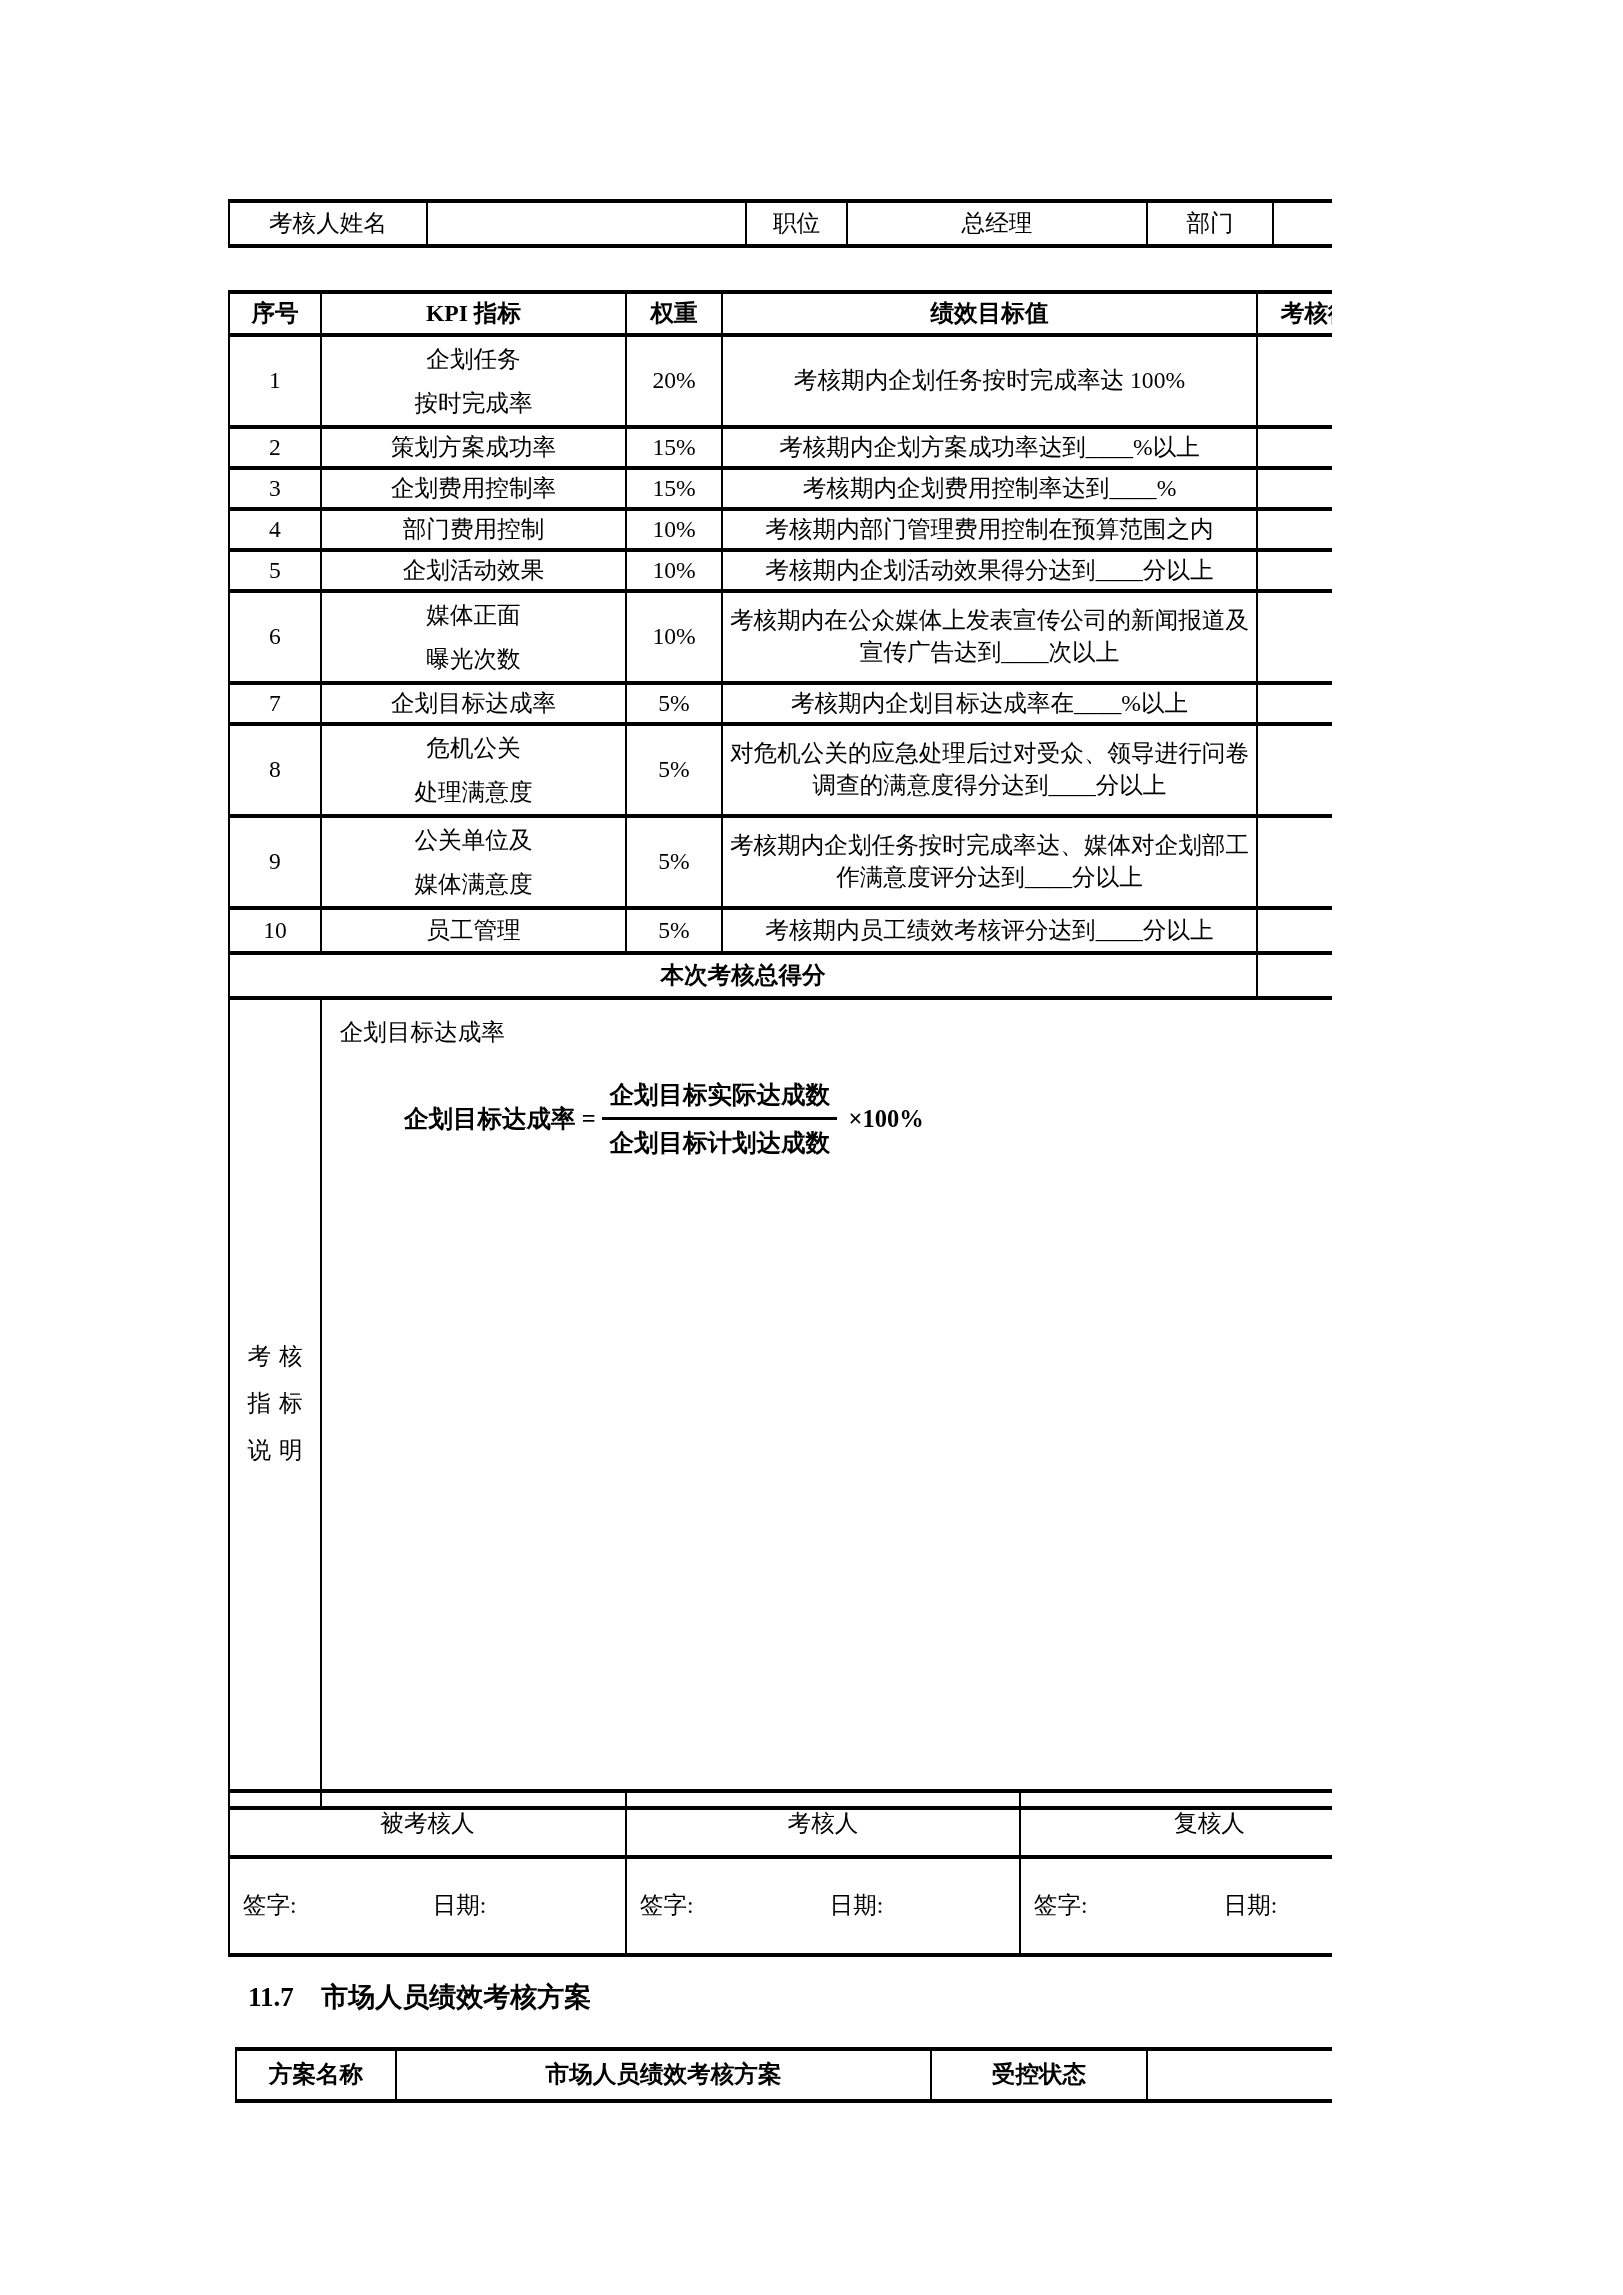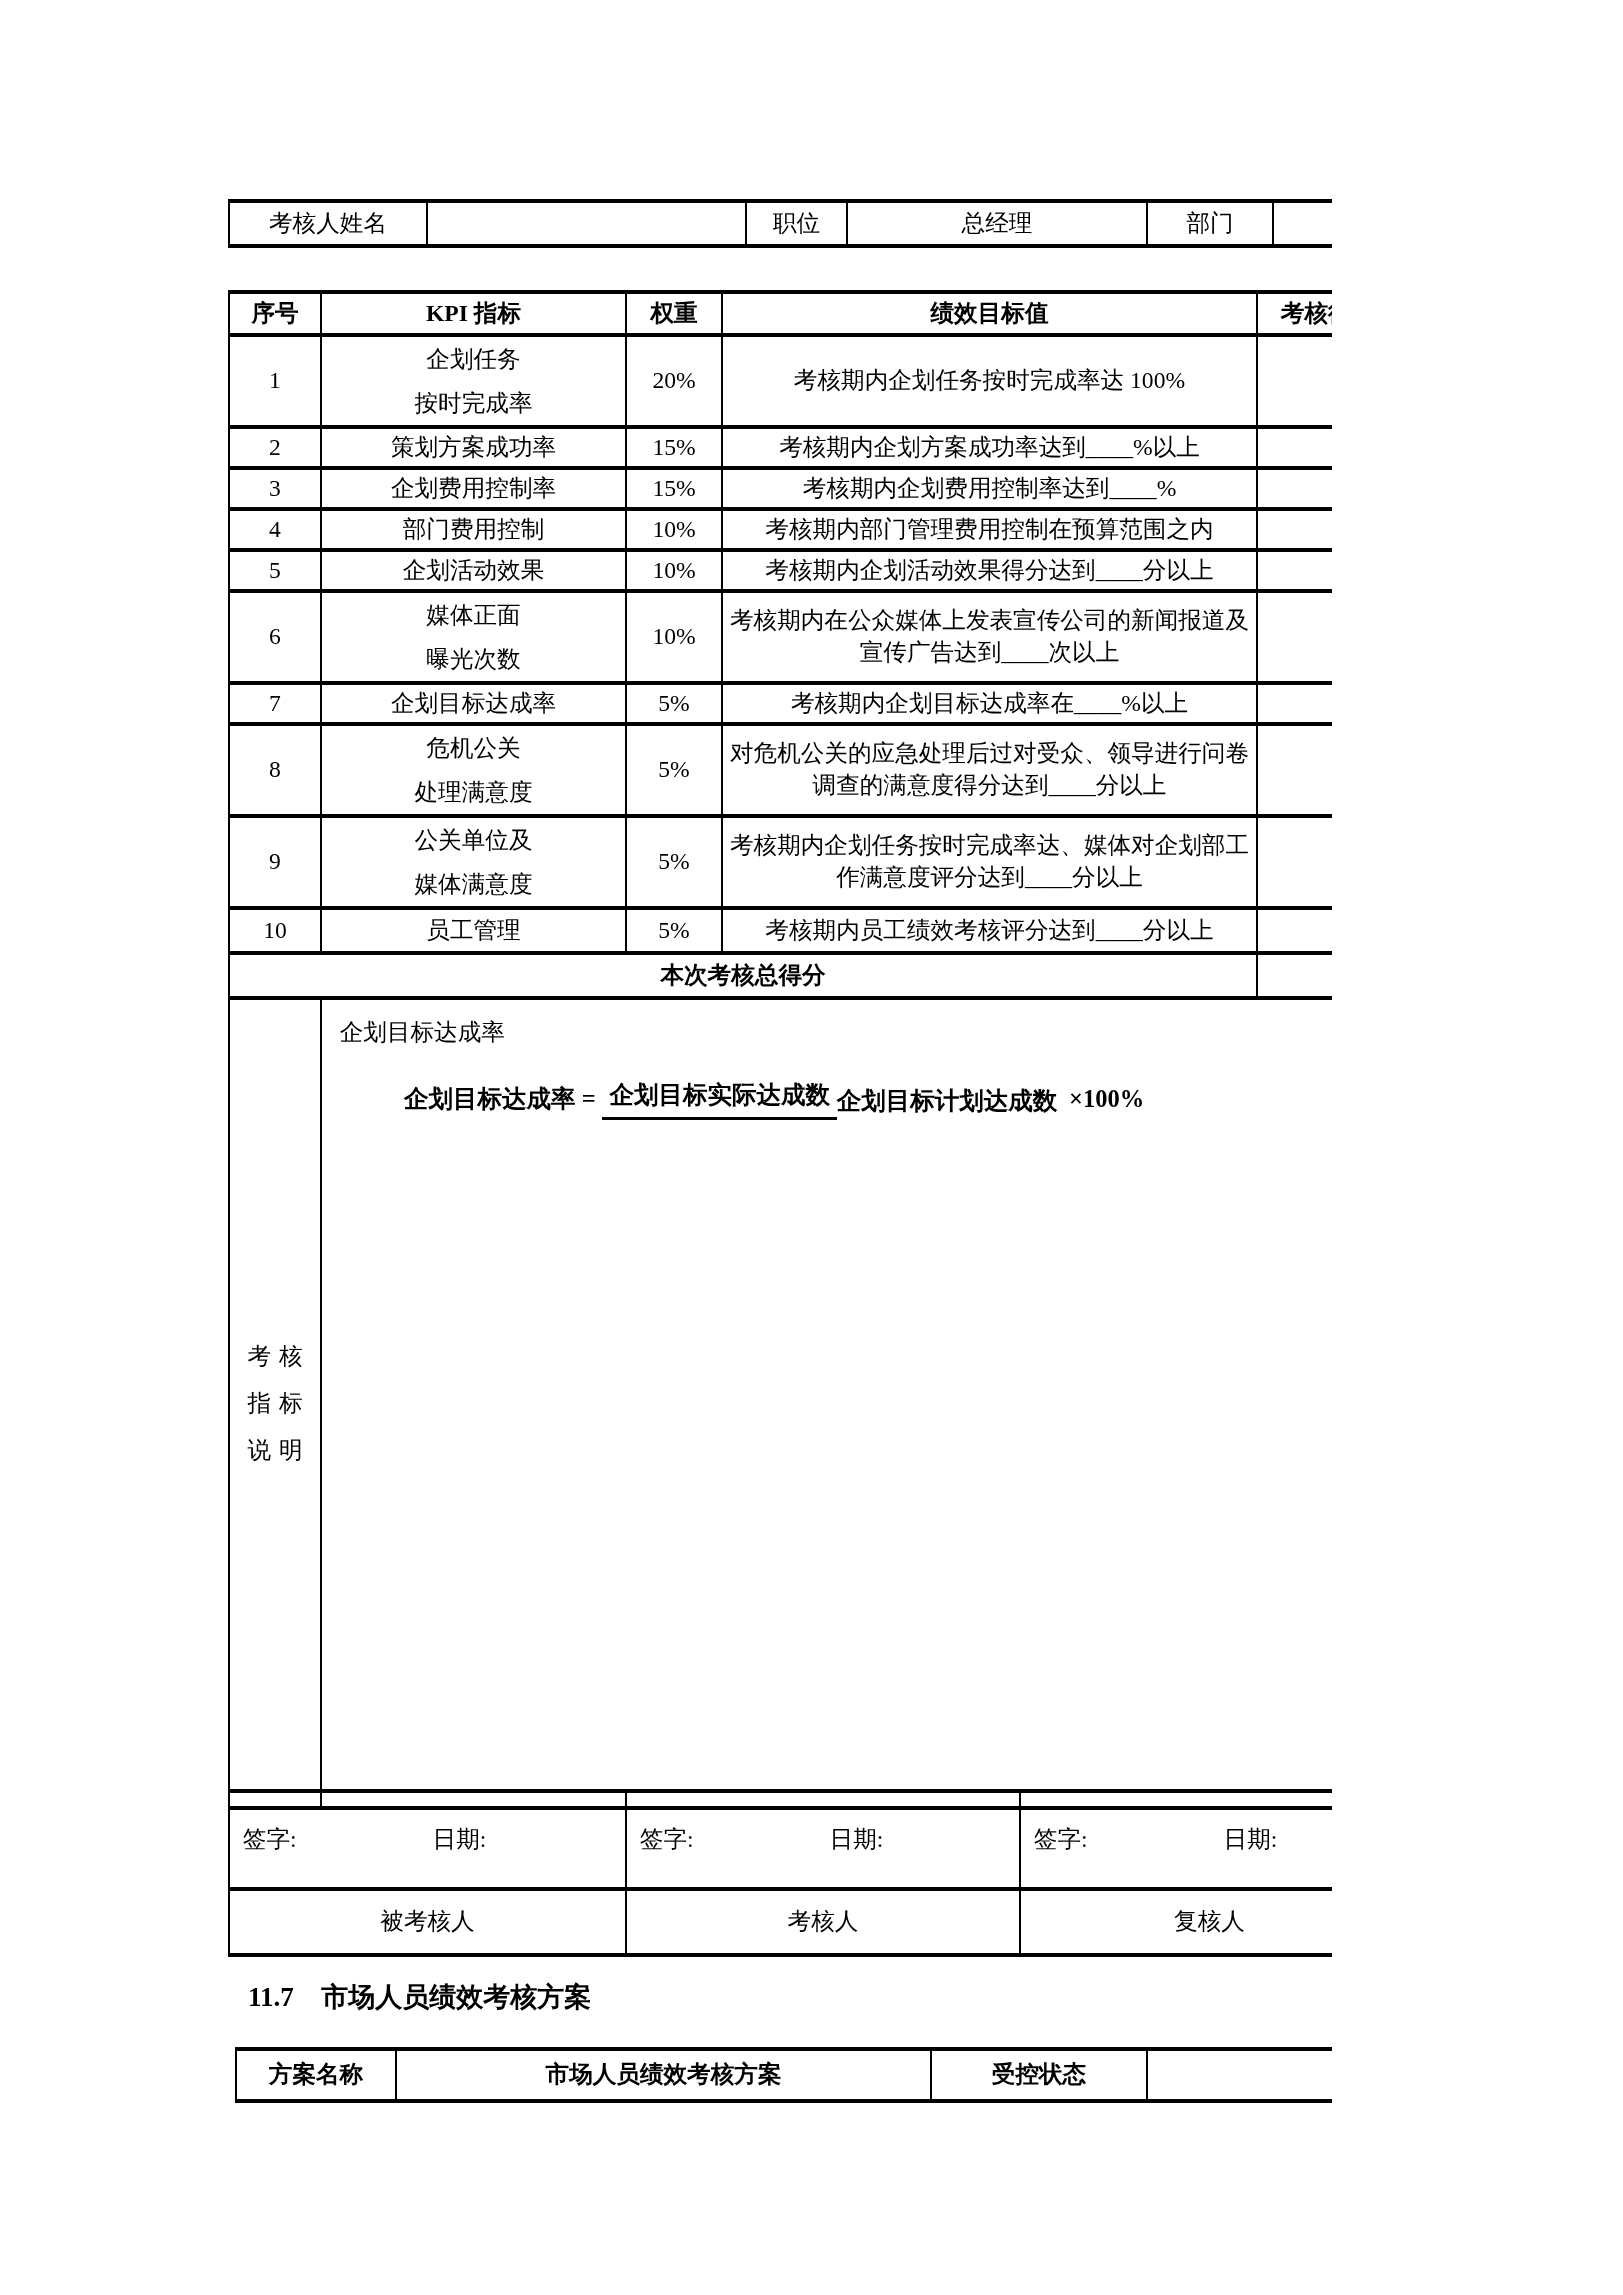--- a/index.html
+++ b/index.html
@@ -38,21 +38,21 @@
   .kpi2 div{line-height:44px;}
   .note-label-cell{text-align:center;vertical-align:middle;}
   .note-label-cell div{line-height:47px;letter-spacing:7.9px;text-indent:7.9px;}
   .note-body{vertical-align:top !important;text-align:left;}
   .note-title{margin:16.7px 0 0 17.7px;}
   .formula{
     display:flex;align-items:center;
     font-weight:bold;font-size:24.5px;
     margin:29.4px 0 0 82px;
   }
-  .frac{display:inline-flex;flex-direction:row;text-align:center;margin:0 6.9px;}
+  .frac{display:inline-flex;flex-direction:column;text-align:center;margin:0 6.9px;}
   .frac .num{padding:0 6.9px 5.9px 6.9px;border-bottom:3.9px solid #000;}
   .frac .den{padding-top:5.9px;}
   .formula .suffix{margin-left:4.9px;}
   .signline{display:flex;align-items:center;}
   .signline .sig{margin-left:12.8px;}
   .signline .date{margin-left:136px;}
   .heading{
     position:absolute;left:248px;top:1979px;
     font-size:27px;font-weight:bold;white-space:nowrap;
   }
@@ -229,45 +229,45 @@
   </tbody>
     </table>
 
   <table class="tbl" style="left:228px;top:1789px;width:1170px;">
     <colgroup>
         <col style="width:397px">
         <col style="width:394px">
         <col style="width:379px">
       </colgroup>
     <tbody>
-        <tr style="height:98px">
+        <tr style="height:66px">
+      <td class="center">被考核人</td>
+      <td class="center">考核人</td>
+      <td class="center">复核人</td>
+    </tr>
+    <tr style="height:98px">
       <td>
         <div class="signline">
           <span class="sig">签字:</span>
           <span class="date">日期:</span>
         </div>
       </td>
       <td>
         <div class="signline">
           <span class="sig">签字:</span>
           <span class="date">日期:</span>
         </div>
       </td>
       <td>
         <div class="signline">
           <span class="sig">签字:</span>
           <span class="date">日期:</span>
         </div>
       </td>
     </tr>
-    <tr style="height:66px">
-      <td class="center">被考核人</td>
-      <td class="center">考核人</td>
-      <td class="center">复核人</td>
-    </tr>
   </tbody>
     </table>
 
   <div class="heading">
     <span class="num">11.7</span><span class="ttl">市场人员绩效考核方案</span>
   </div>
 
   <table class="tbl" style="left:235px;top:2047px;width:1215px;">
     <colgroup>
         <col style="width:160px">

